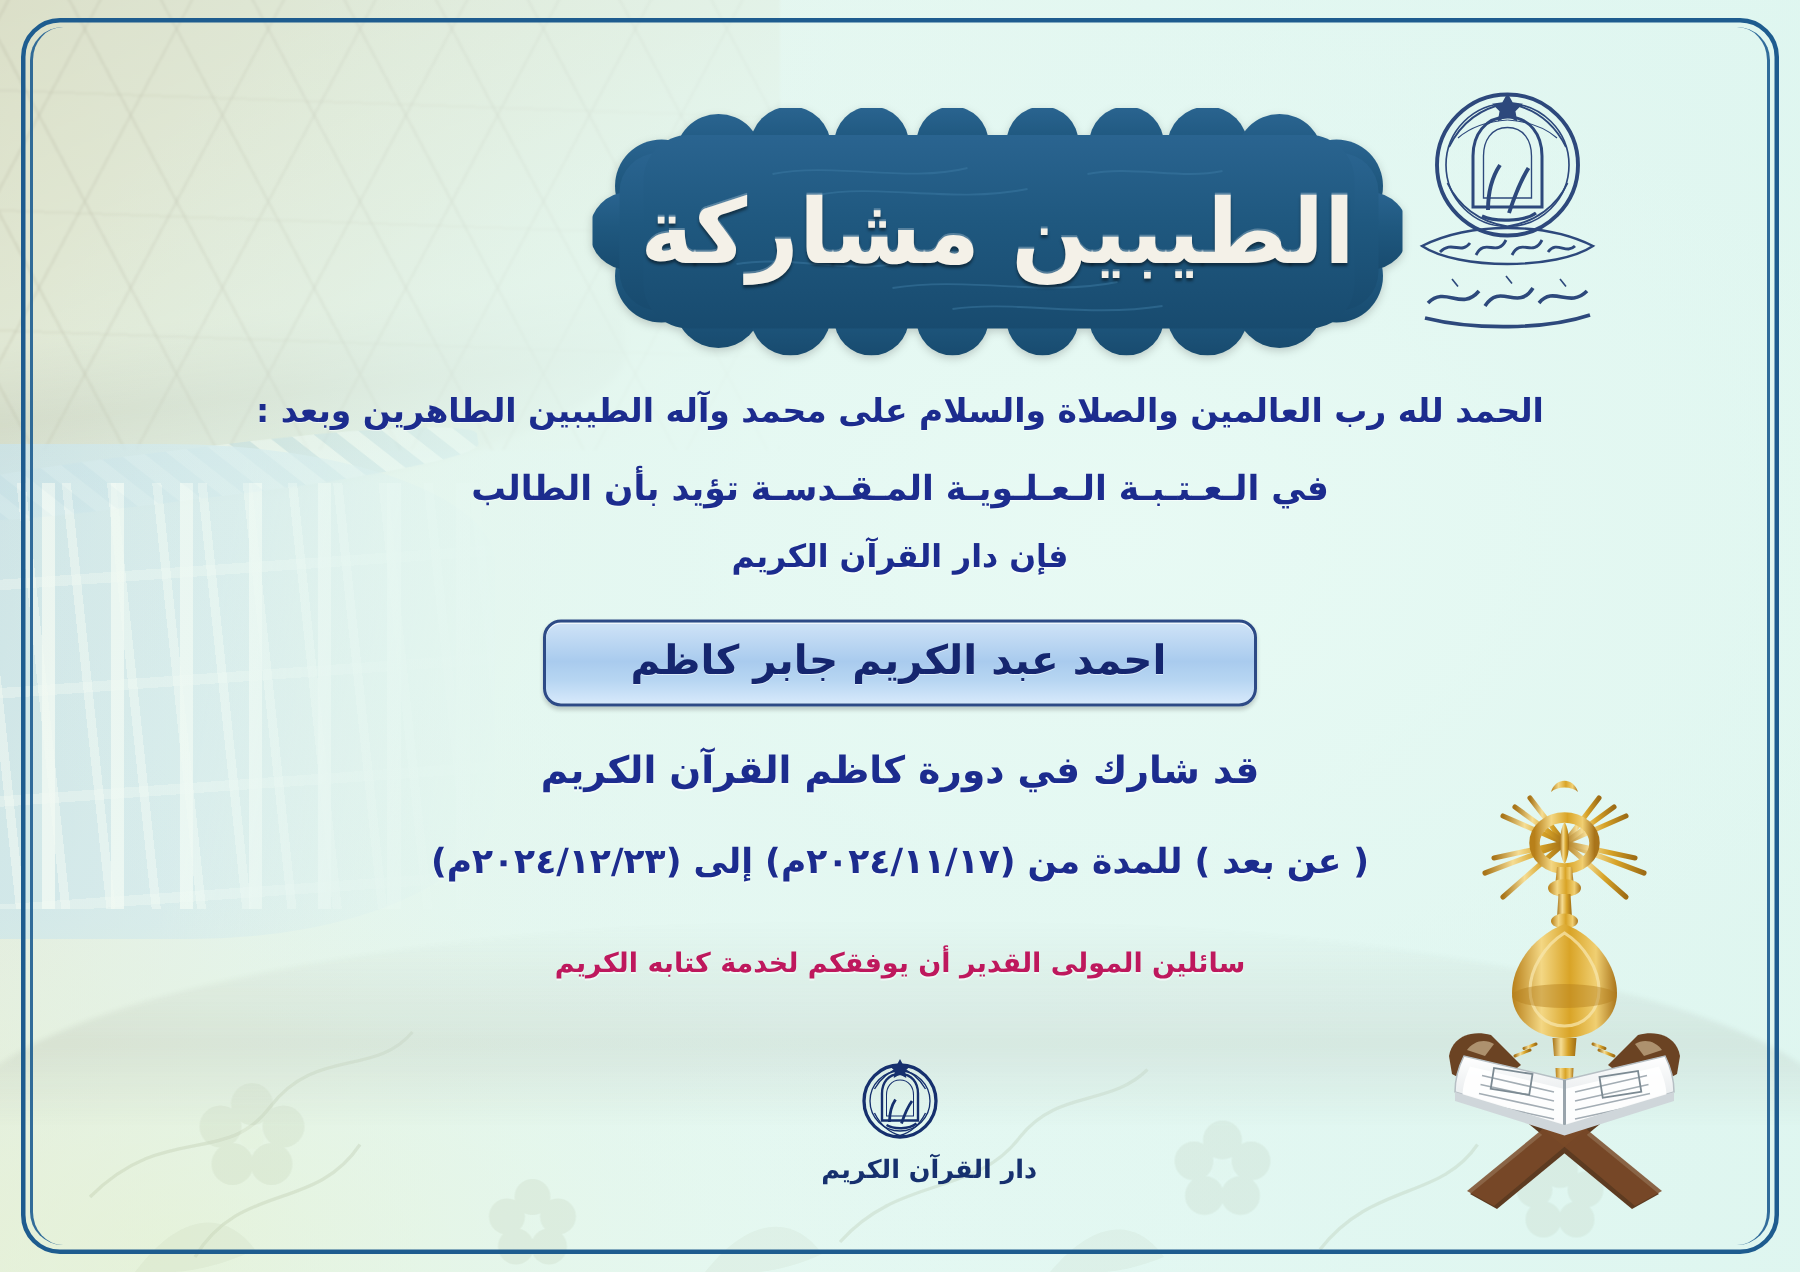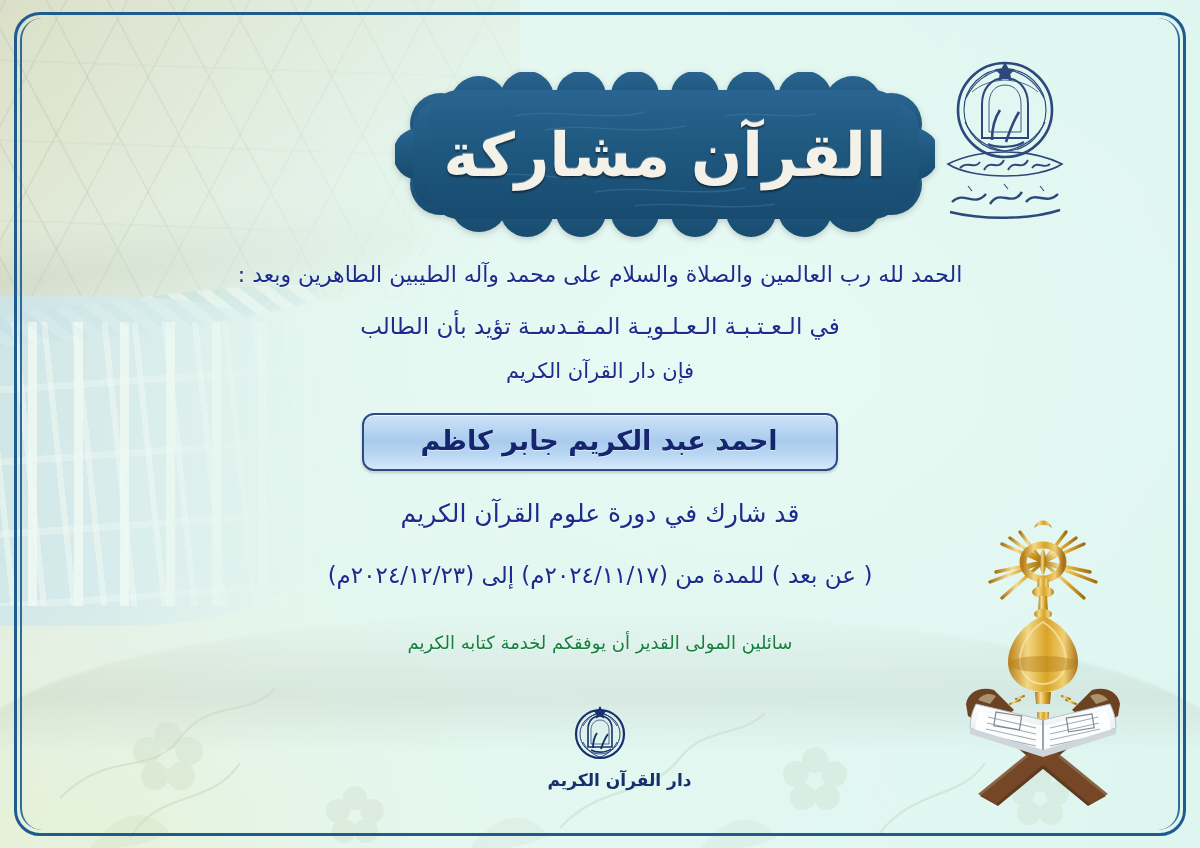--- a/index.html
+++ b/index.html
@@ -169,21 +169,21 @@
 
   
   .body-block {
     position: absolute;
     left: 0; right: 0; top: 262px;
     text-align: center;
     direction: rtl;
     color: #1c2c8e;
   }
   .line {
-    font-weight: 400;
+    font-weight: 700;
     color: #1c2c8e;
     text-shadow: 0 1px 0 rgba(255,255,255,.55);
     white-space: nowrap;
   }
   .l-praise { font-size: 22px; margin: 0 0 26px 0; letter-spacing: .2px; }
   .l-dar    { font-size: 21px; margin: 0 0 28px 0; }
   .l-atabah { font-size: 23px; margin: 0 0 20px 0; letter-spacing: 2.6px; }
 
   .name-box {
     display: inline-block;
@@ -196,21 +196,21 @@
     box-shadow: 0 2px 3px rgba(0,0,0,.18), inset 0 1px 0 rgba(255,255,255,.7);
     font-size: 27px;
     font-weight: 700;
     color: #15266f;
     text-shadow: 0 1px 0 rgba(255,255,255,.5);
     box-sizing: border-box;
   }
 
   .l-course { font-size: 25px; margin: 0 0 34px 0; }
   .l-dates  { font-size: 23px; margin: 0 0 44px 0; letter-spacing: .4px; }
-  .l-closing{ font-size: 18px; margin: 0; color:#15803d; }
+  .l-closing{ font-size: 18px; margin: 0; color:#be185d; }
 
   
   .emblem-bottom {
     position: absolute;
     left: 0; right: 0; top: 702px;
     text-align: center;
   }
   .emblem-bottom .seal {
     width: 62px; height: 62px;
     margin: 0 auto 6px auto;
@@ -384,29 +384,29 @@
         <g stroke="#3d7ba3" stroke-width="1.3" fill="none" opacity=".5">
           <path d="M120 44 C160 36 210 50 250 40"></path>
           <path d="M150 58 C190 50 240 64 290 54"></path>
           <path d="M200 120 C250 112 300 126 350 116"></path>
           <path d="M240 134 C280 128 330 140 380 132"></path>
           <path d="M330 44 C360 38 392 48 420 42"></path>
           <path d="M96 104 C130 98 168 110 200 104"></path>
         </g>
       </svg>
     </div>
-    <div class="banner-text">القرآن مشاركة</div>
+    <div class="banner-text">الطيبين مشاركة</div>
   </div>
 
   <div class="body-block">
     <div class="line l-praise">الحمد لله رب العالمين والصلاة والسلام على محمد وآله الطيبين الطاهرين وبعد :</div>
     <div class="line l-atabah">في الـعـتـبـة الـعـلـويـة المـقـدسـة تؤيد بأن الطالب</div>
     <div class="line l-dar">فإن دار القرآن الكريم</div>
     <div class="name-box">احمد عبد الكريم جابر كاظم</div>
-    <div class="line l-course">قد شارك في دورة علوم القرآن الكريم</div>
+    <div class="line l-course">قد شارك في دورة كاظم القرآن الكريم</div>
     <div class="line l-dates">( عن بعد ) للمدة من (٢٠٢٤/١١/١٧م) إلى (٢٠٢٤/١٢/٢٣م)</div>
     <div class="line l-closing">سائلين المولى القدير أن يوفقكم لخدمة كتابه الكريم</div>
   </div>
 
   <div class="emblem-bottom">
     <div class="seal">
       <svg viewBox="0 0 62 62" aria-hidden="true">
         <g stroke="currentColor" fill="none">
           <circle cx="31" cy="32" r="24" stroke-width="2.2"></circle>
           <circle cx="31" cy="32" r="20" stroke-width="0.9"></circle>

